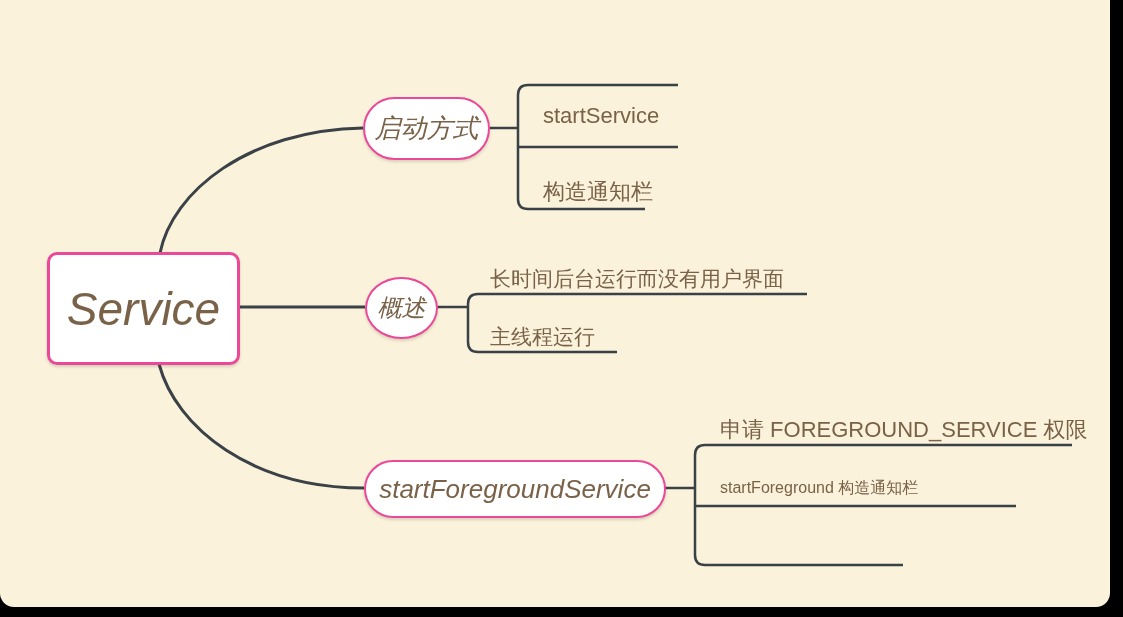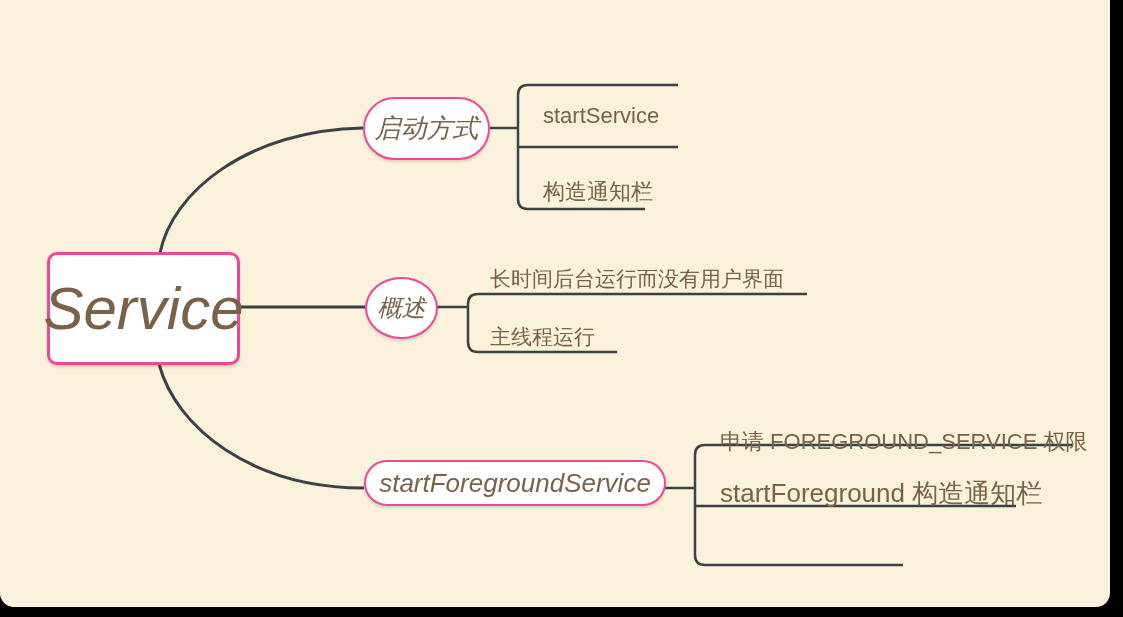--- a/index.html
+++ b/index.html
@@ -3,24 +3,24 @@
 <meta charset="utf-8">
 <style>
   html,body{margin:0;padding:0;background:#000;}
   body{font-family:"Liberation Sans","DejaVu Sans",sans-serif;}
   .stage{position:relative;width:1123px;height:617px;background:#000;overflow:hidden;}
   .canvas{position:absolute;left:0;top:0;width:1110px;height:607px;background:#faf2da;border-radius:0 0 14px 14px;}
   .links{position:absolute;left:0;top:0;width:1123px;height:617px;pointer-events:none;}
   .node{position:absolute;display:flex;align-items:center;justify-content:center;
         background:#fff;border:3px solid #ec4899;color:#7a6249;box-sizing:border-box;
         box-shadow:0 2px 3px rgba(60,60,40,.18);font-style:italic;}
-  .root{left:47px;top:252px;width:193px;height:113px;border-radius:10px;font-size:60px;}
+  .root{left:47px;top:252px;width:193px;height:113px;border-radius:10px;font-size:46px;}
   .pill-startup{left:363px;top:97px;width:127px;height:63px;border-radius:32px;font-size:26px;border-width:2.5px;}
   .ellipse-overview{left:365px;top:277px;width:73px;height:62px;border-radius:50%;font-size:24px;border-width:2.5px;}
-  .pill-foreground{left:364px;top:460px;width:302px;height:46px;border-radius:29px;font-size:26px;border-width:2.5px;}
+  .pill-foreground{left:364px;top:460px;width:302px;height:58px;border-radius:29px;font-size:26px;border-width:2.5px;}
   .leaf{position:absolute;color:#7a6249;white-space:nowrap;line-height:1.2;}
   .leaf.en{font-size:22px;}
   .leaf.cn{font-size:21px;}
 </style>
 </head>
 <body>
 
 <div class="stage">
   <div class="canvas"></div>
 
@@ -49,15 +49,15 @@
   <div class="node pill-startup">启动方式</div>
   <div class="node ellipse-overview">概述</div>
   <div class="node pill-foreground">startForegroundService</div>
 
   <div class="leaf en" style="left:543px;top:56px;margin-top:47px;">startService</div>
   <div class="leaf cn" style="left:543px;top:179px;font-size:22px;">构造通知栏</div>
 
   <div class="leaf cn" style="left:490px;top:266px;">长时间后台运行而没有用户界面</div>
   <div class="leaf cn" style="left:490px;top:324px;">主线程运行</div>
 
-  <div class="leaf cn" style="left:720px;top:417px;font-size:22px;margin-top:12px;">申请 FOREGROUND_SERVICE 权限</div>
-  <div class="leaf cn" style="left:720px;top:478px;font-size:26px;">startForeground 构造通知栏</div>
+  <div class="leaf cn" style="left:720px;top:417px;font-size:22px;">申请 FOREGROUND_SERVICE 权限</div>
+  <div class="leaf cn" style="left:720px;top:478px;font-size:16px;">startForeground 构造通知栏</div>
 </div>
 
 </body></html>

